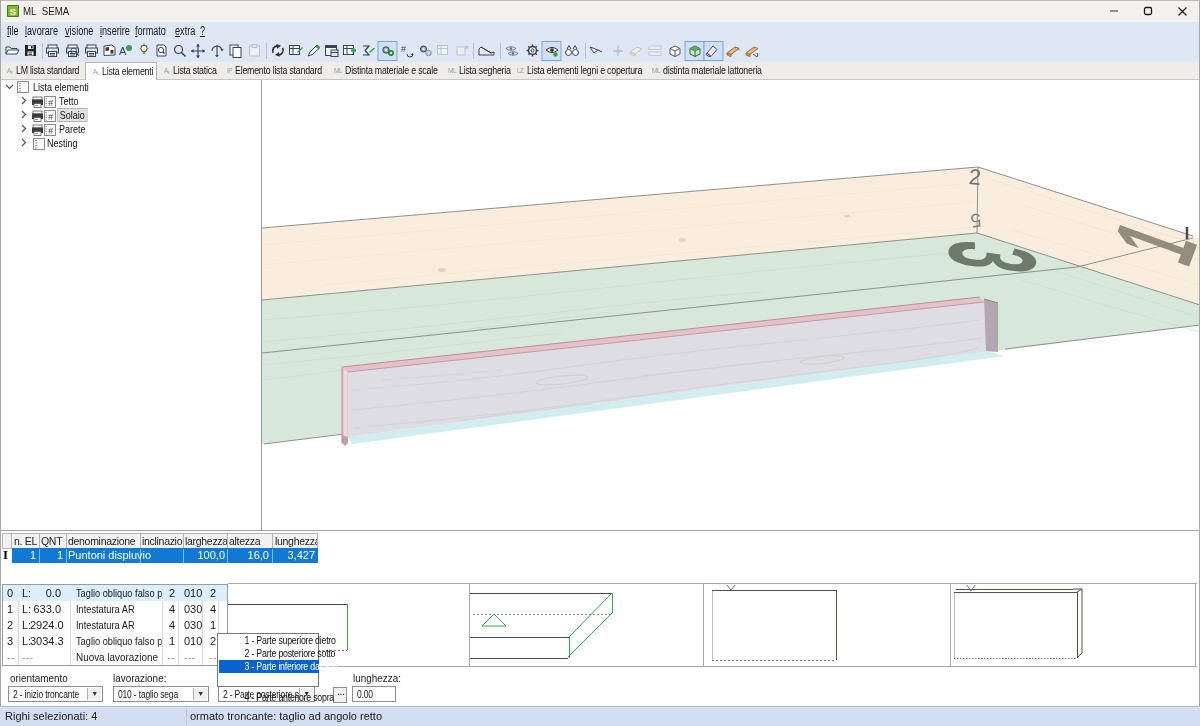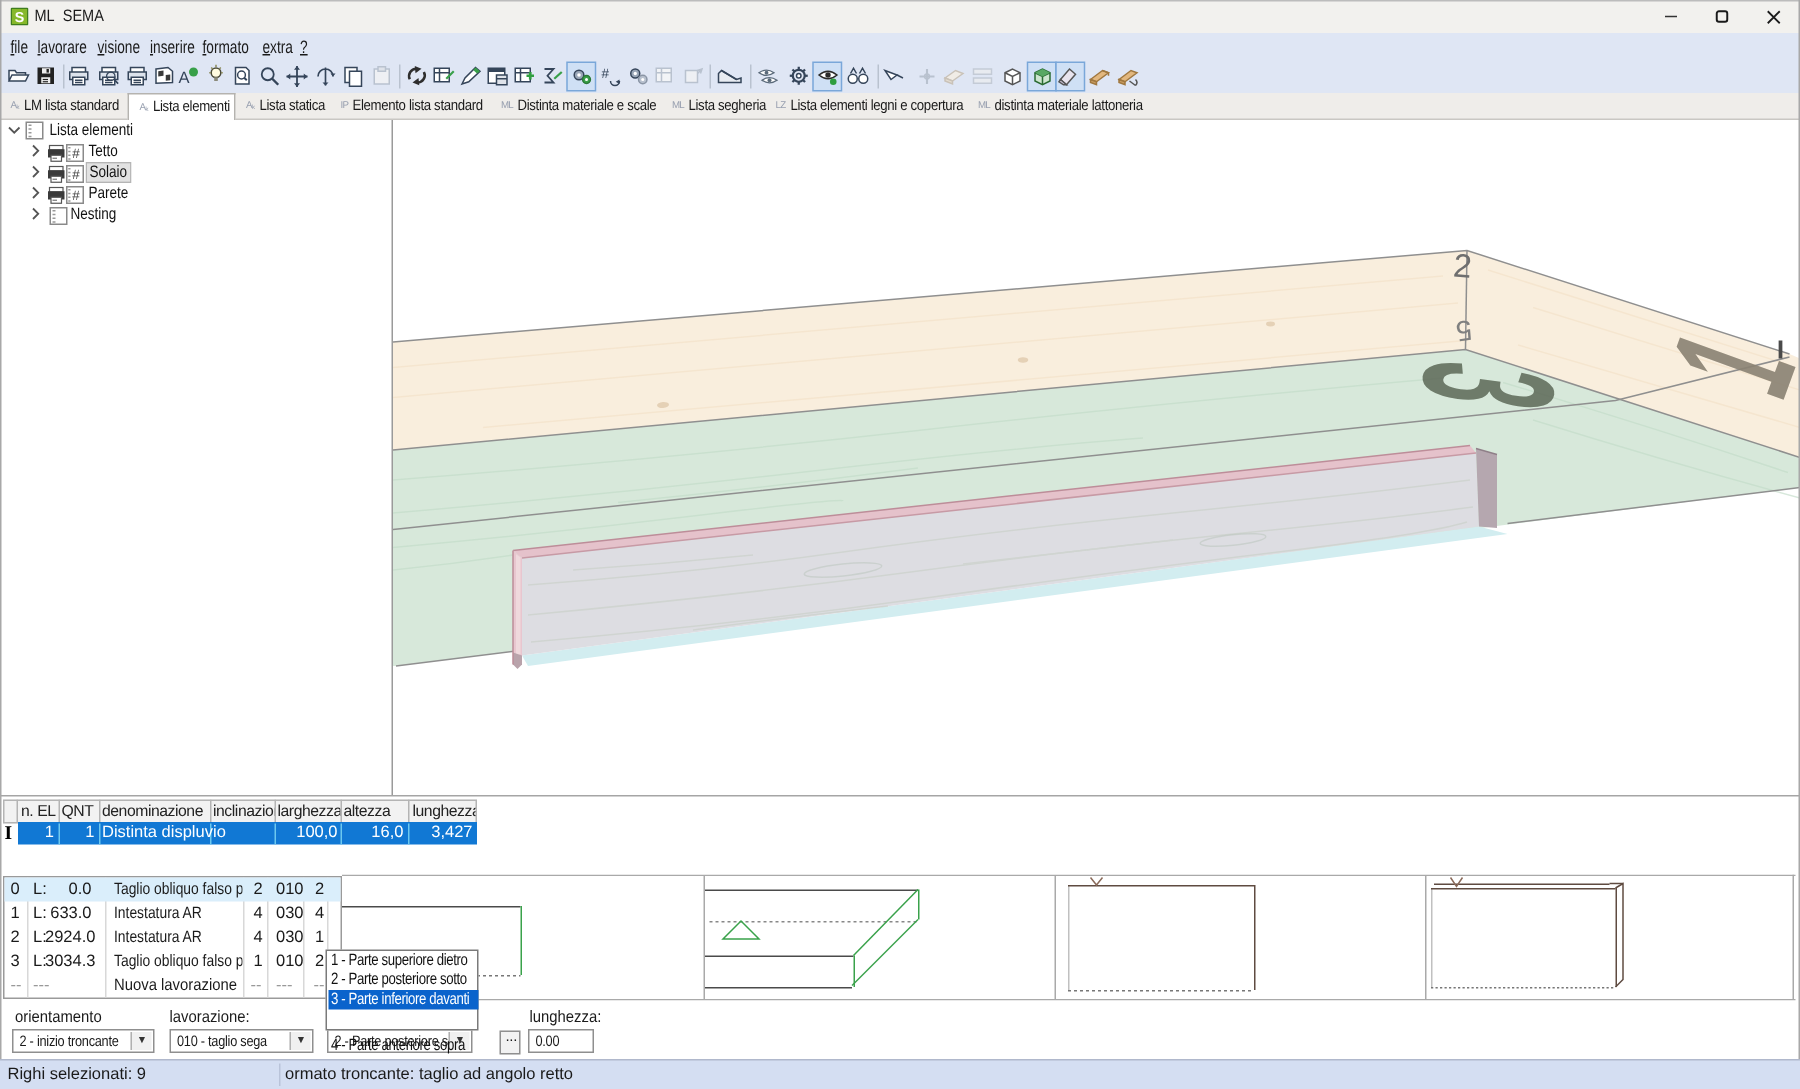--- a/index.html
+++ b/index.html
@@ -33,21 +33,21 @@
   #listbox{left:2px;top:584px;width:226px;height:82px;border:1px solid #9a9a9a;box-sizing:border-box;background:#fff;}
   .lrow{position:absolute;width:224px;height:16px;font-size:11px;color:#1a1a1a;}
   .lcell{position:absolute;top:2px;white-space:nowrap;}
   
   .label{position:absolute;font-size:11px;color:#1a1a1a;transform:scaleX(0.9);transform-origin:0 0;white-space:nowrap;}
   .combo{position:absolute;height:16px;background:#fff;border:1px solid #8f8f8f;box-sizing:border-box;font-size:10px;letter-spacing:-0.2px;color:#1a1a1a;}
   .combo .txt{position:absolute;left:4px;top:2px;white-space:nowrap;transform:scaleX(0.85);transform-origin:0 0;}
   .drop{position:absolute;right:1px;top:1px;width:13px;height:12px;background:#f0f0f0;border-left:1px solid #b0b0b0;text-align:center;font-size:7px;color:#333;line-height:12px;}
   
   #popup{left:217px;top:633px;width:102px;height:54px;background:#fff;border:1px solid #7a7a7a;box-sizing:border-box;z-index:30;}
-  .pitem{position:absolute;left:1px;width:100px;height:13px;font-size:11px;letter-spacing:-0.3px;color:#111;white-space:nowrap;box-sizing:border-box;}
+  .pitem{position:absolute;left:1px;width:100px;height:13px;font-size:11px;letter-spacing:-0.3px;color:#111;white-space:nowrap;box-sizing:border-box;padding-left:24px;}
   .pitem i{font-style:normal;display:inline-block;padding-left:2px;transform:scaleX(0.8);transform-origin:0 0;white-space:nowrap;}
   .pitem.sel{background:#0a63cc;color:#fff;}
   
   #statusbar{left:0;top:706px;width:1200px;height:20px;background:#d4def2;border-top:1px solid #b0b8cc;box-sizing:border-box;font-size:11px;color:#1a1a1a;}
 </style>
 </head>
 <body>
 
 <div class="abs" id="titlebar"></div>
 <svg class="abs" style="left:7px;top:5px" width="12" height="12">
@@ -486,21 +486,21 @@
       <line x1="66.5" y1="16" x2="66.5" y2="30"></line>
   <line x1="140.5" y1="16" x2="140.5" y2="30"></line>
       <line x1="183.5" y1="16" x2="183.5" y2="30"></line>
   <line x1="227.5" y1="16" x2="227.5" y2="30"></line>
       <line x1="272.5" y1="16" x2="272.5" y2="30"></line>
     </g>
 </svg>
 <div class="abs" style="left:3px;top:547px;font-size:13px;font-weight:bold;color:#000;font-family:'Liberation Serif',serif">I</div>
 <div class="selcell" style="left:12px;width:24px;text-align:right">1</div>
 <div class="selcell" style="left:40px;width:23px;text-align:right">1</div>
-<div class="selcell" style="left:68px">Distinta displuvio</div>
+<div class="selcell" style="left:68px">Puntoni displuvio</div>
 <div class="selcell" style="left:185px;width:40px;text-align:right">100,0</div>
 <div class="selcell" style="left:229px;width:40px;text-align:right">16,0</div>
 <div class="selcell" style="left:275px;width:40px;text-align:right">3,427</div>
 
 <div class="abs" id="listbox"></div>
 <svg class="abs" style="left:2px;top:584px" width="226" height="82">
   <g stroke="#d8d8d8">
     <line x1="16.5" y1="1" x2="16.5" y2="81"></line>
     <line x1="68.5" y1="1" x2="68.5" y2="81"></line>
     <line x1="160.5" y1="1" x2="160.5" y2="81"></line>
@@ -628,15 +628,15 @@
   <div class="pitem sel" style="top:26px"><i>3 - Parte inferiore davanti</i></div>
   <div class="pitem" style="top:57px"><i>4 - Parte anteriore sopra</i></div>
 </div>
 
 <div class="abs" style="left:0;top:0;width:1px;height:726px;background:#a8a8a8"></div>
 <div class="abs" style="left:1199px;top:0;width:1px;height:726px;background:#a8a8a8"></div>
 <div class="abs" style="left:0;top:725px;width:1200px;height:1px;background:#a8a8a8"></div>
 
 <div class="abs" id="statusbar">
     <span style="position:absolute;left:186px;top:2px;width:1px;height:15px;background:#b9c3d9"></span>
-  <span style="position:absolute;left:5px;top:3px">Righi selezionati: 9</span>
+  <span style="position:absolute;left:5px;top:3px">Righi selezionati: 4</span>
   <span style="position:absolute;left:190px;top:3px">ormato troncante: taglio ad angolo retto</span>
 </div>
 
 </body></html>

